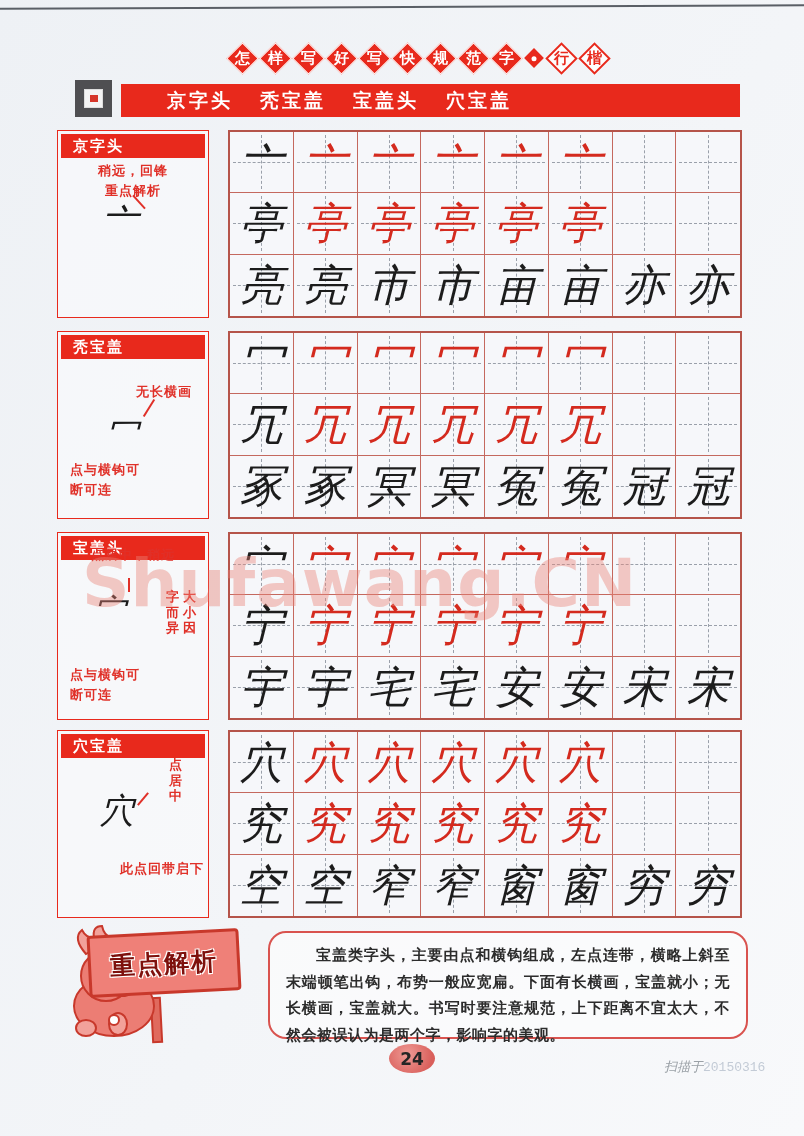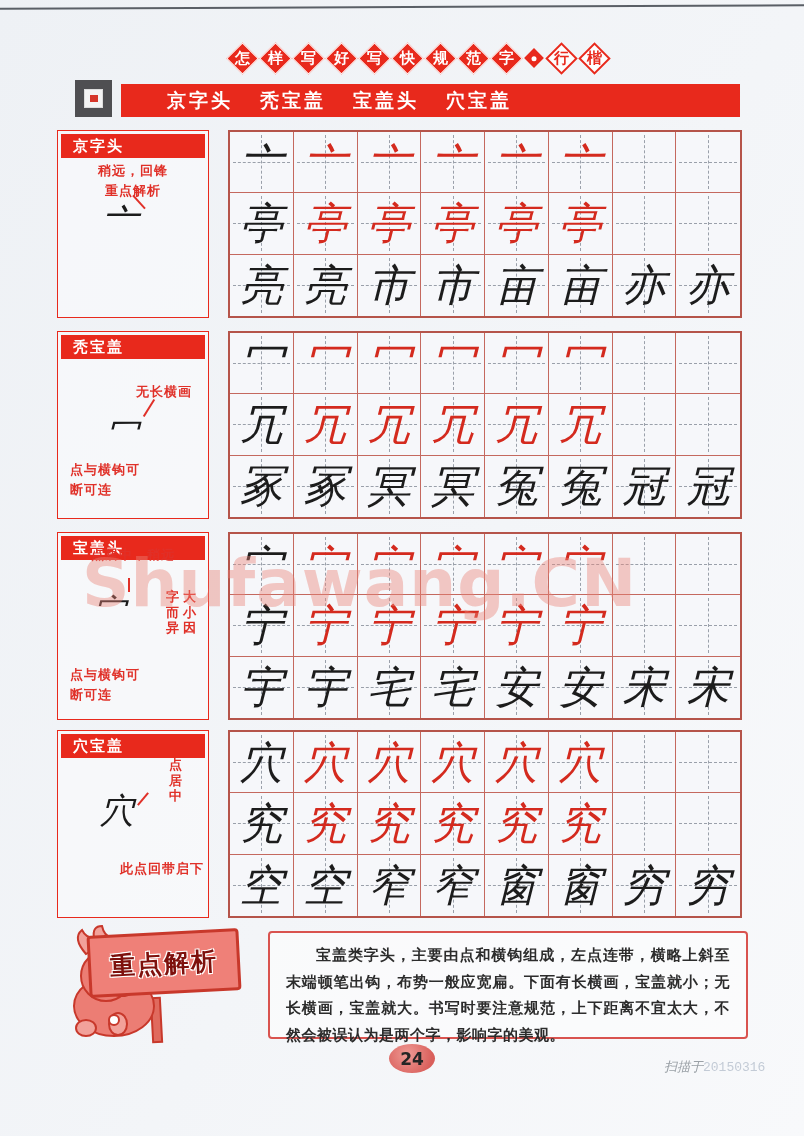--- a/index.html
+++ b/index.html
@@ -75,21 +75,21 @@
                color:rgba(233,130,120,0.42); letter-spacing:1px; z-index:5; pointer-events:none; white-space:nowrap; }
 
   
   .mascot { position:absolute; left:56px; top:924px; width:230px; height:122px; }
   .sign { position:absolute; left:88px; top:932px; width:152px; height:62px; background:#ef8078;
           border:3px solid #c8382b; border-radius:4px; transform:rotate(-3deg);
           display:flex; align-items:center; justify-content:center; z-index:3; }
   .sign span { font-size:25px; font-weight:bold; color:#7e100c; letter-spacing:2px;
                text-shadow:1px 1px 0 #fff, -1px -1px 0 #fff, 1px -1px 0 #fff, -1px 1px 0 #fff; }
   .analysis-box { position:absolute; left:268px; top:931px; width:480px; height:108px;
-                  border:2px solid #d9534f; border-radius:4px; background:rgba(253,253,254,0.6); z-index:2; }
+                  border:2px solid #d9534f; border-radius:18px; background:rgba(253,253,254,0.6); z-index:2; }
   .analysis-box p { padding:9px 16px 0 16px; font-size:15px; line-height:1.78; color:#2c2c2c;
                     font-weight:600; text-align:justify; text-indent:2em; letter-spacing:0.5px; }
   .page-badge { position:absolute; left:389px; top:1044px; width:46px; height:29px; border-radius:50%;
                 background:radial-gradient(circle at 40% 35%, #ef9a95, #d95f5b 75%);
                 display:flex; align-items:center; justify-content:center; }
   .page-badge span { font-size:17px; font-weight:bold; color:#252525; }
   .scan-note { position:absolute; left:664px; top:1058px; font-size:13px; }
   .scan-note .p1 { color:#9aa0a6;font-style:italic; } .scan-note .p2 { color:#c3cbd6;font-family:Liberation Mono, monospace; }
 </style>
 </head>

